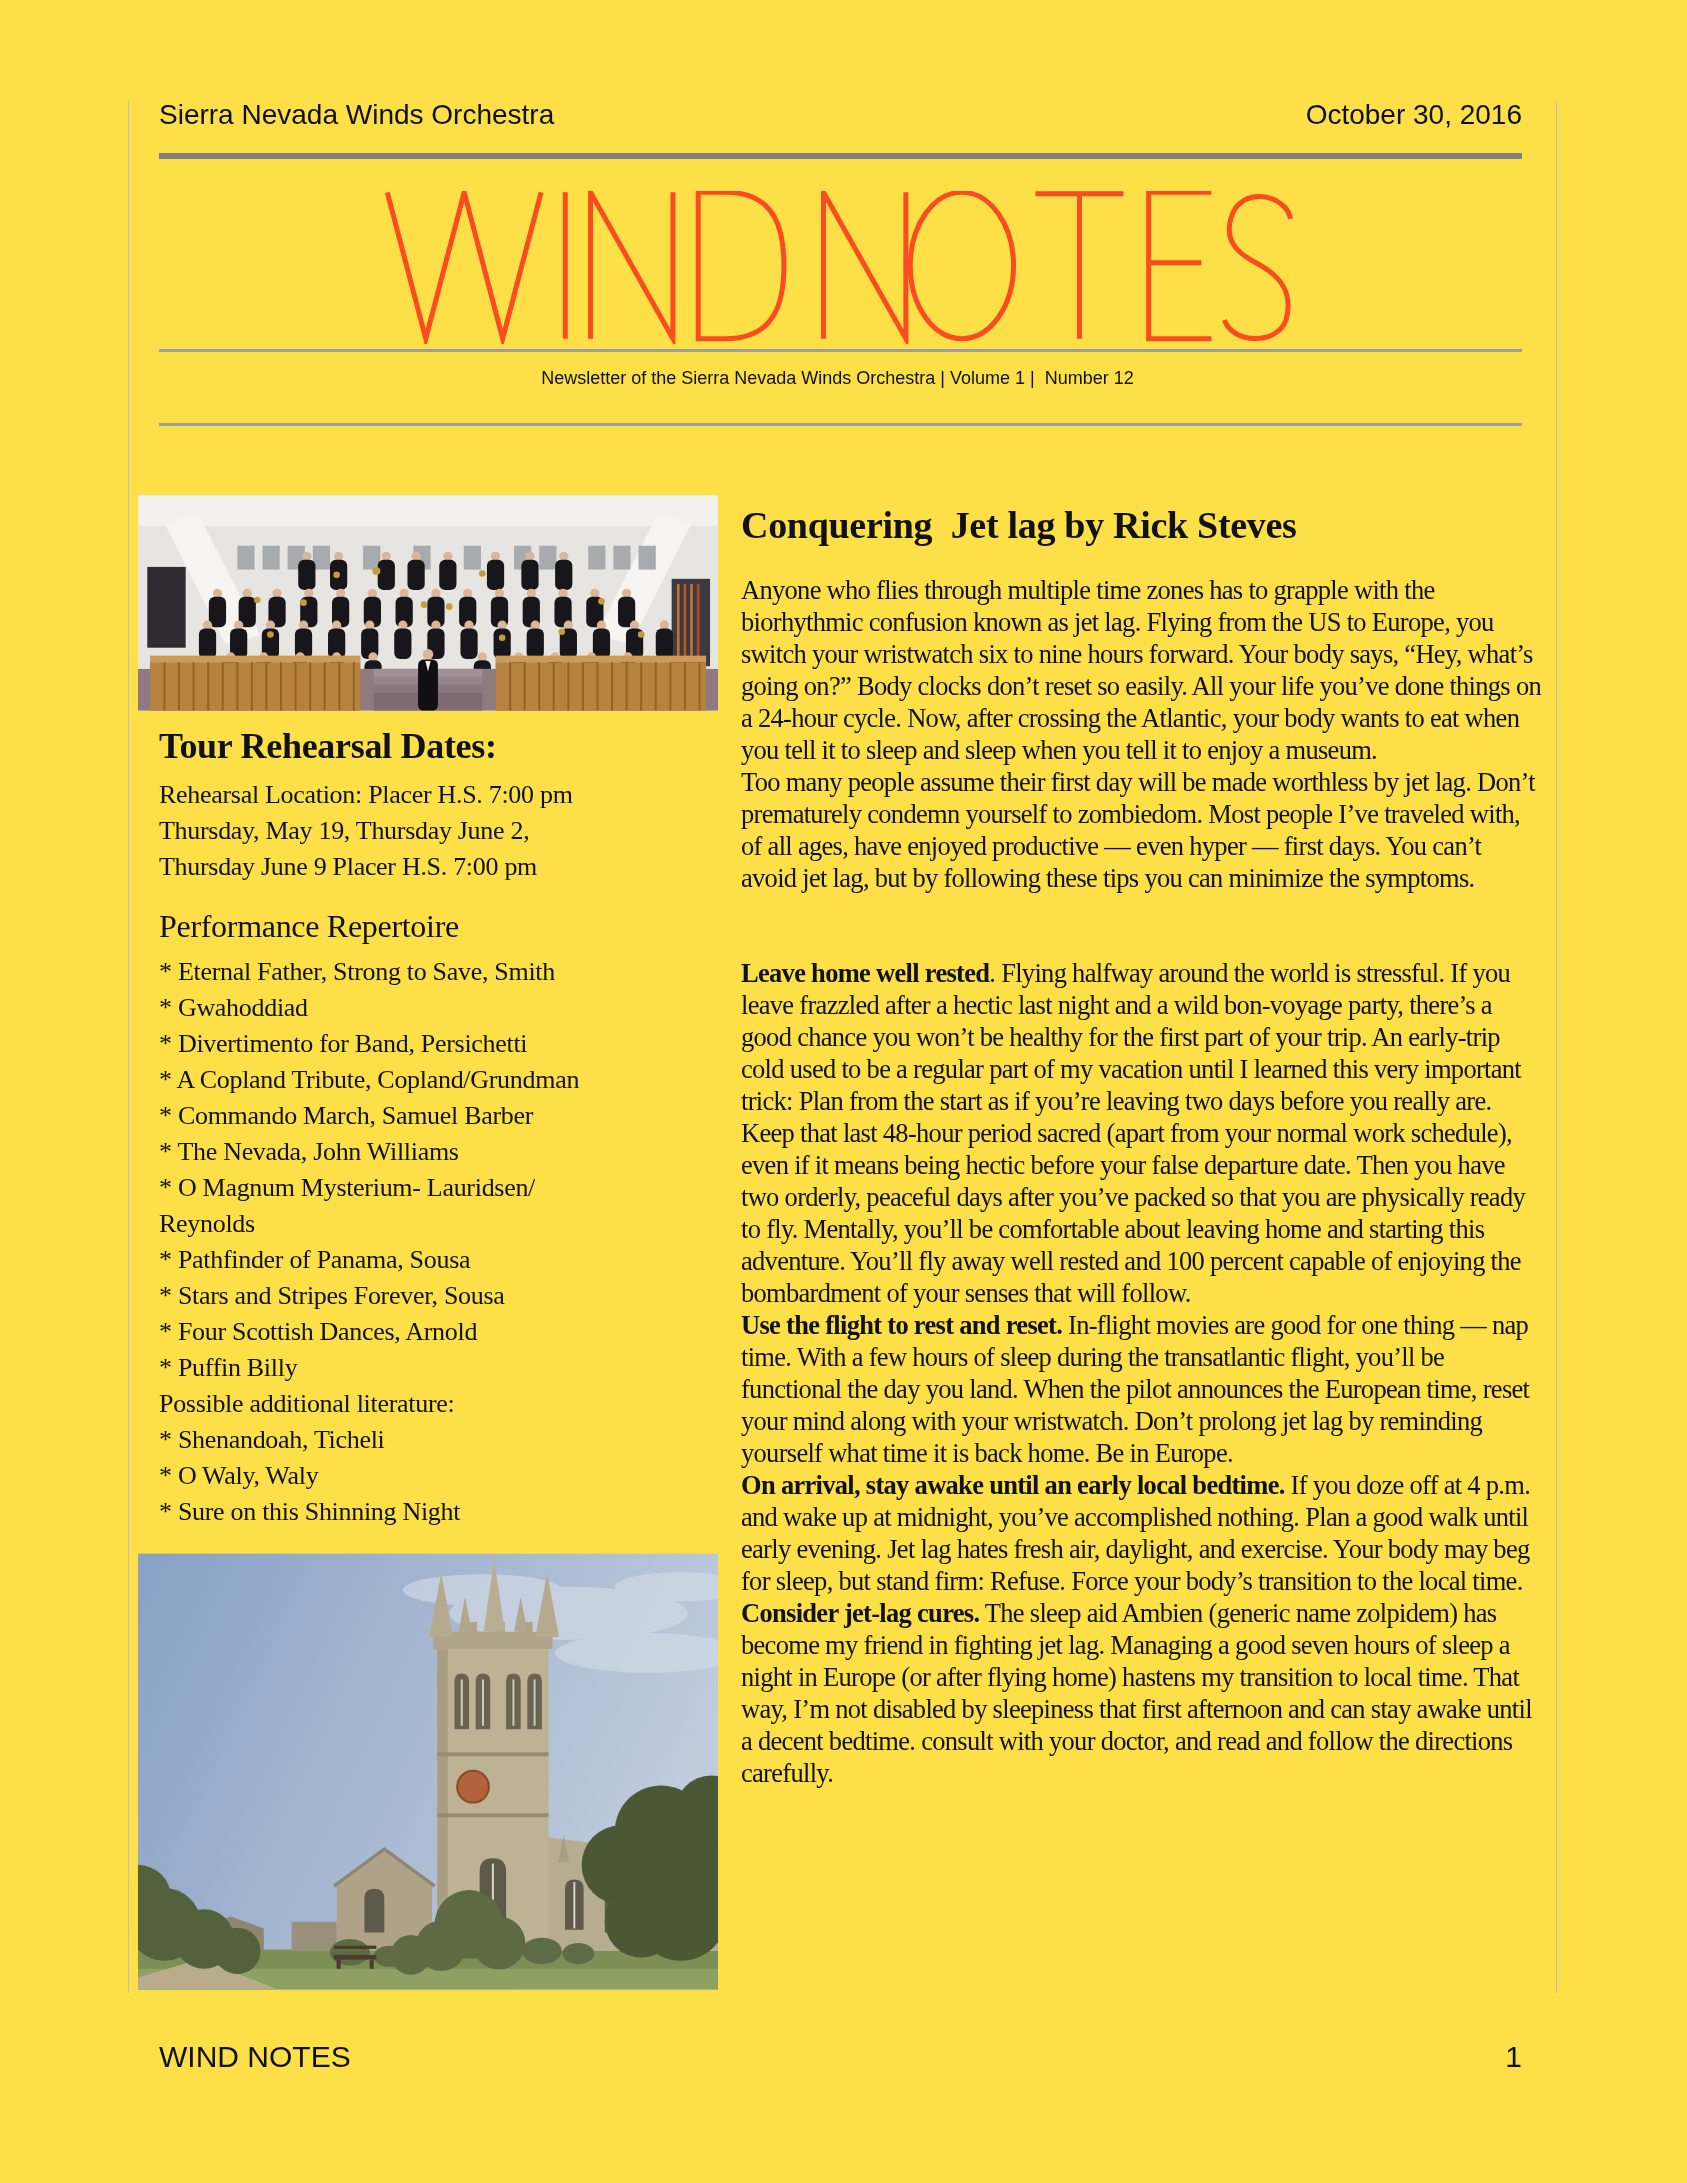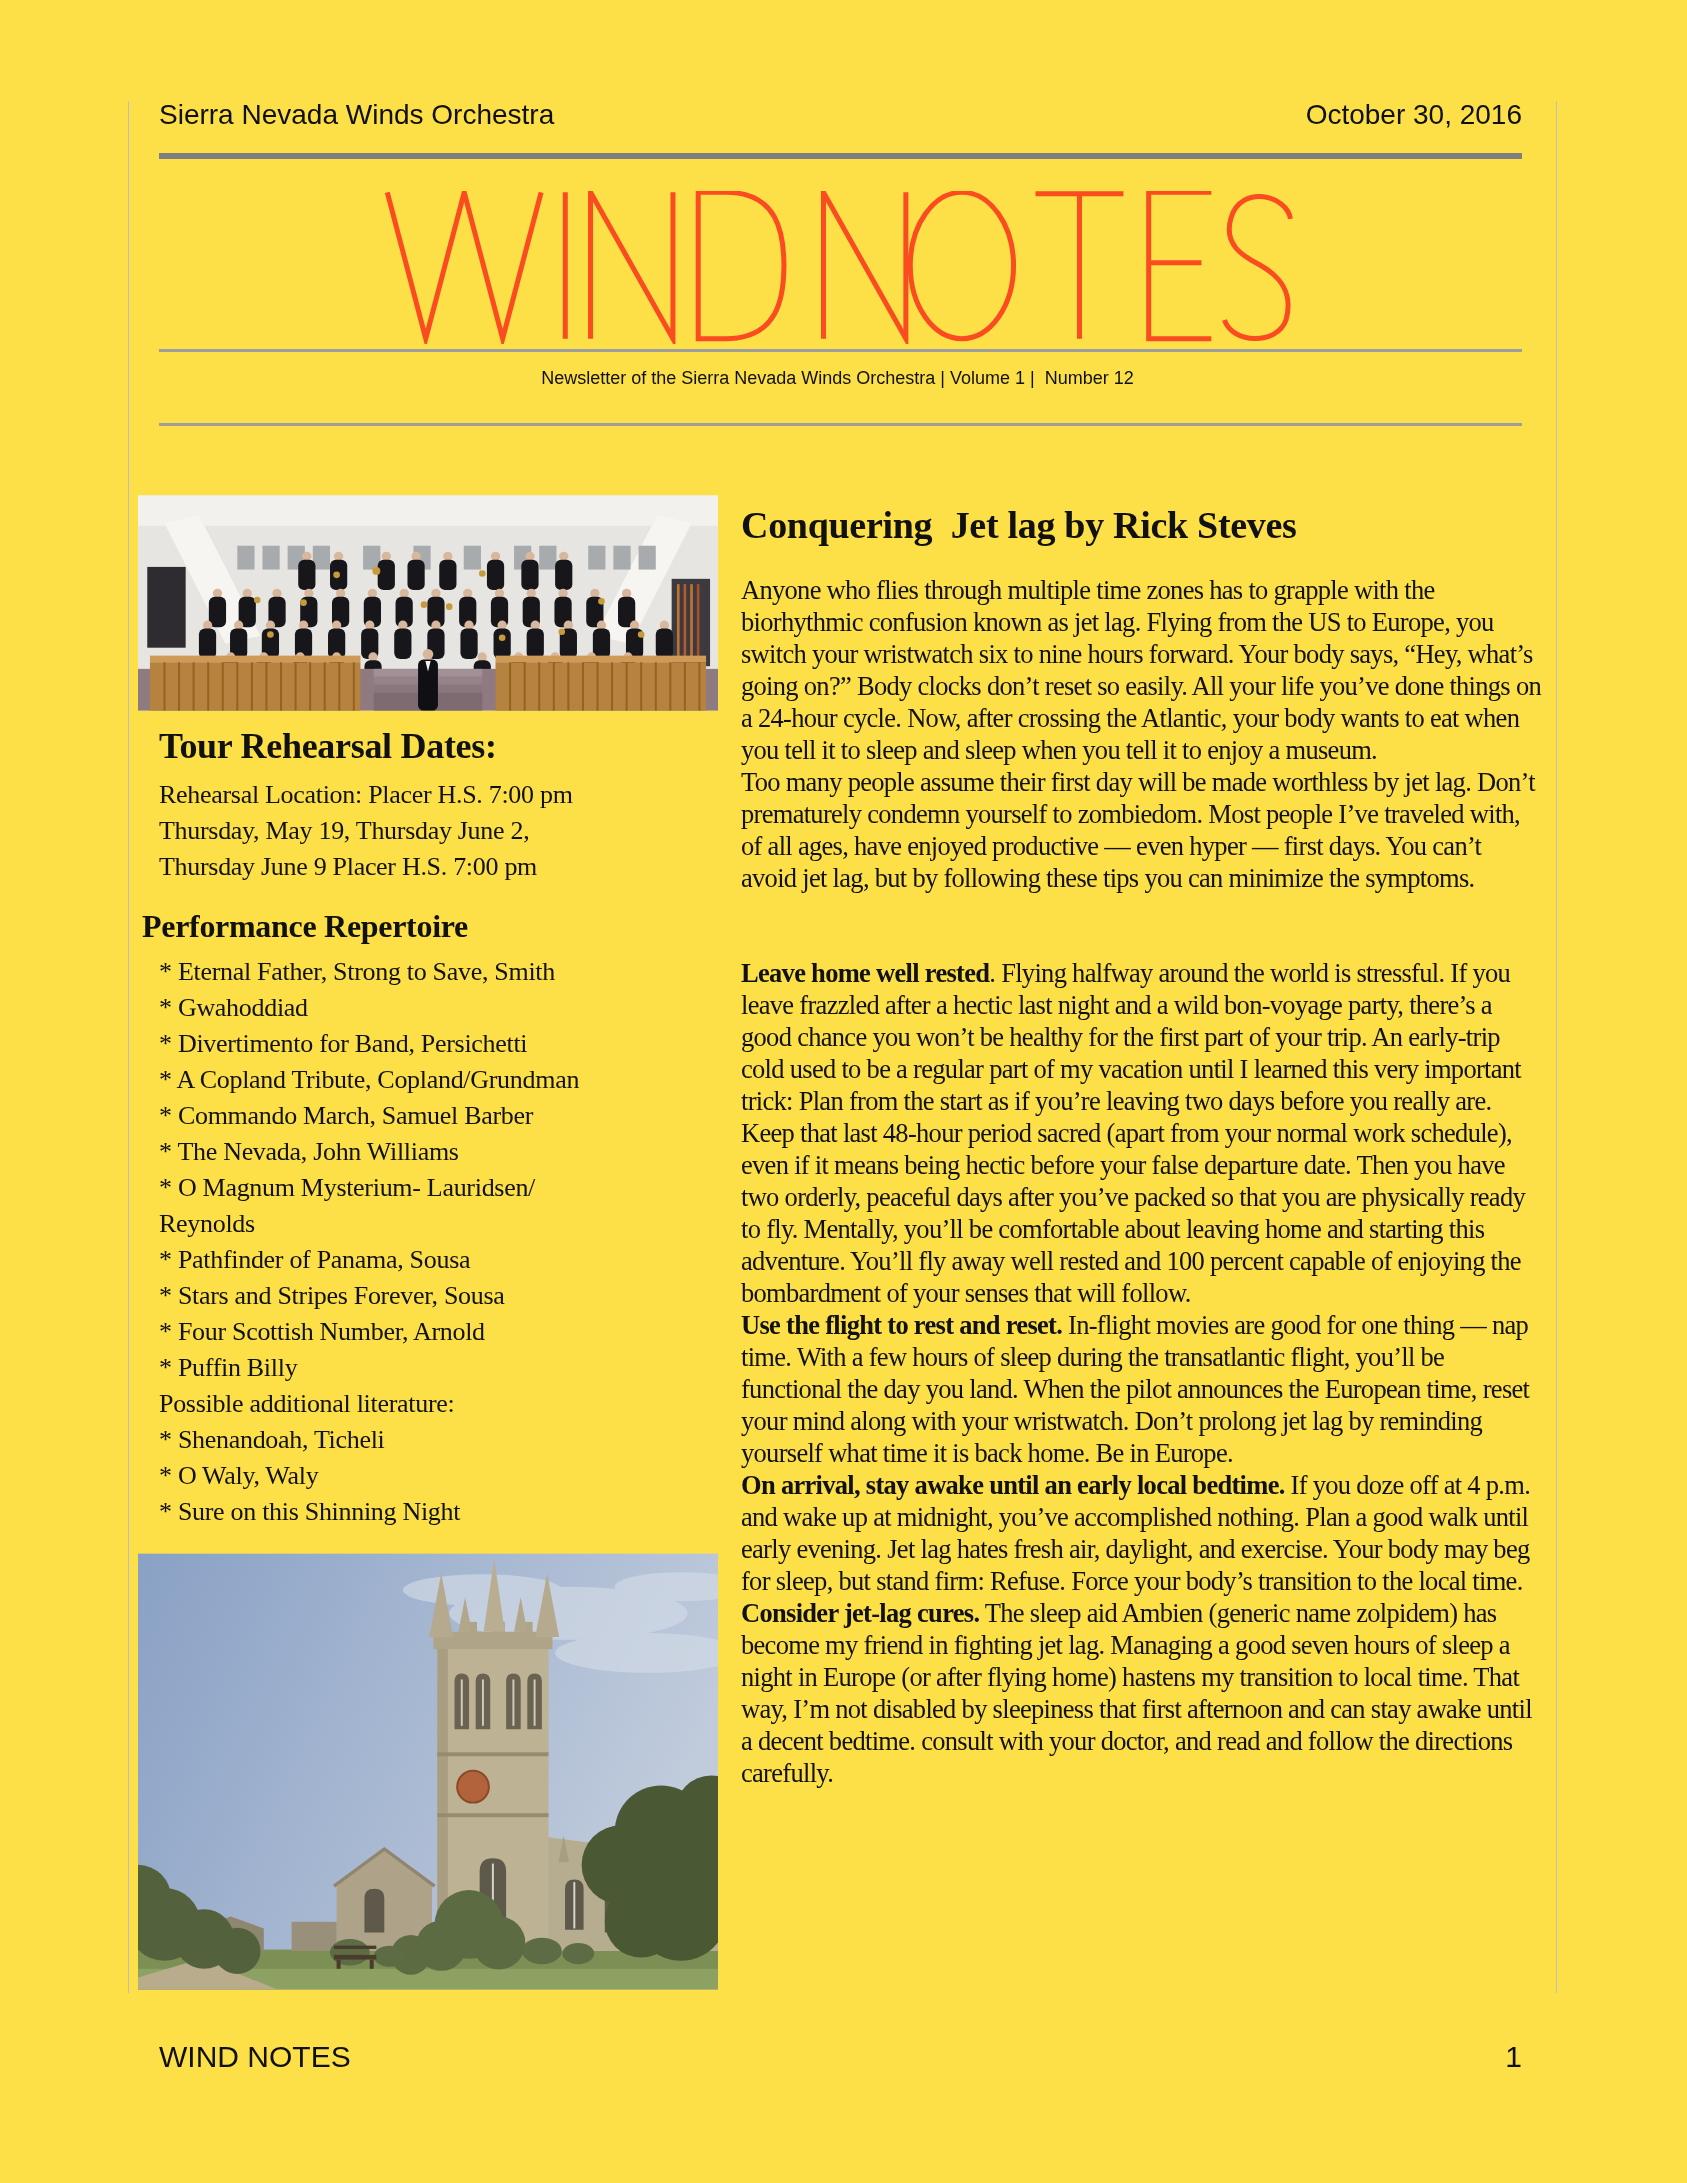--- a/index.html
+++ b/index.html
@@ -27,21 +27,21 @@
             font-size:18px;color:#101010;white-space:pre;}
 
   figure{margin:0;padding:0;position:absolute;}
   .photo-orchestra{left:138px;top:495px;width:580px;height:216px;}
   .photo-church{left:138px;top:1553px;width:580px;height:437px;}
   figure svg{display:block;width:100%;height:100%;}
 
   .tour-heading{position:absolute;left:159px;top:725px;font-size:36px;font-weight:bold;
                 letter-spacing:-0.3px;white-space:nowrap;}
   .tour-lines{position:absolute;left:159px;top:777px;}
-  .perf-heading{position:absolute;left:142px;top:908px;font-size:32px;font-weight:bold;
+  .perf-heading{position:absolute;left:159px;top:908px;font-size:32px;font-weight:normal;
                 letter-spacing:-0.3px;white-space:nowrap;}
   .rep-lines{position:absolute;left:159px;top:954px;}
   .tline{font-size:26px;line-height:36px;letter-spacing:-0.3px;white-space:nowrap;}
 
   .article{position:absolute;left:741px;top:503px;width:801px;}
   .article-heading{font-size:38px;font-weight:bold;letter-spacing:-0.3px;
                    margin:0 0 26.5px 0;white-space:pre;}
   .article p{margin:0;font-size:26.5px;line-height:32px;letter-spacing:-0.7px;text-align:left;}
   .article p.gap{margin-top:63px;}
   .article b{letter-spacing:-0.7px;}
@@ -221,21 +221,21 @@
       <div class="tline">*  Eternal Father, Strong to Save, Smith</div>
       <div class="tline">* Gwahoddiad</div>
       <div class="tline">* Divertimento for Band, Persichetti</div>
       <div class="tline">* A Copland Tribute, Copland/Grundman</div>
       <div class="tline">* Commando March, Samuel Barber</div>
       <div class="tline">* The Nevada, John Williams</div>
       <div class="tline">* O Magnum Mysterium- Lauridsen/</div>
       <div class="tline">Reynolds</div>
       <div class="tline">* Pathfinder of Panama, Sousa</div>
       <div class="tline">* Stars and Stripes Forever, Sousa</div>
-      <div class="tline">* Four Scottish Number, Arnold</div>
+      <div class="tline">* Four Scottish Dances, Arnold</div>
       <div class="tline">*  Puffin Billy</div>
       <div class="tline">Possible additional literature:</div>
       <div class="tline">* Shenandoah, Ticheli</div>
       <div class="tline">* O Waly, Waly</div>
       <div class="tline">*  Sure on this Shinning Night</div>
     </div>
 
   <figure class="photo-church">
     <svg viewBox="0 0 876 658">
       <defs>

